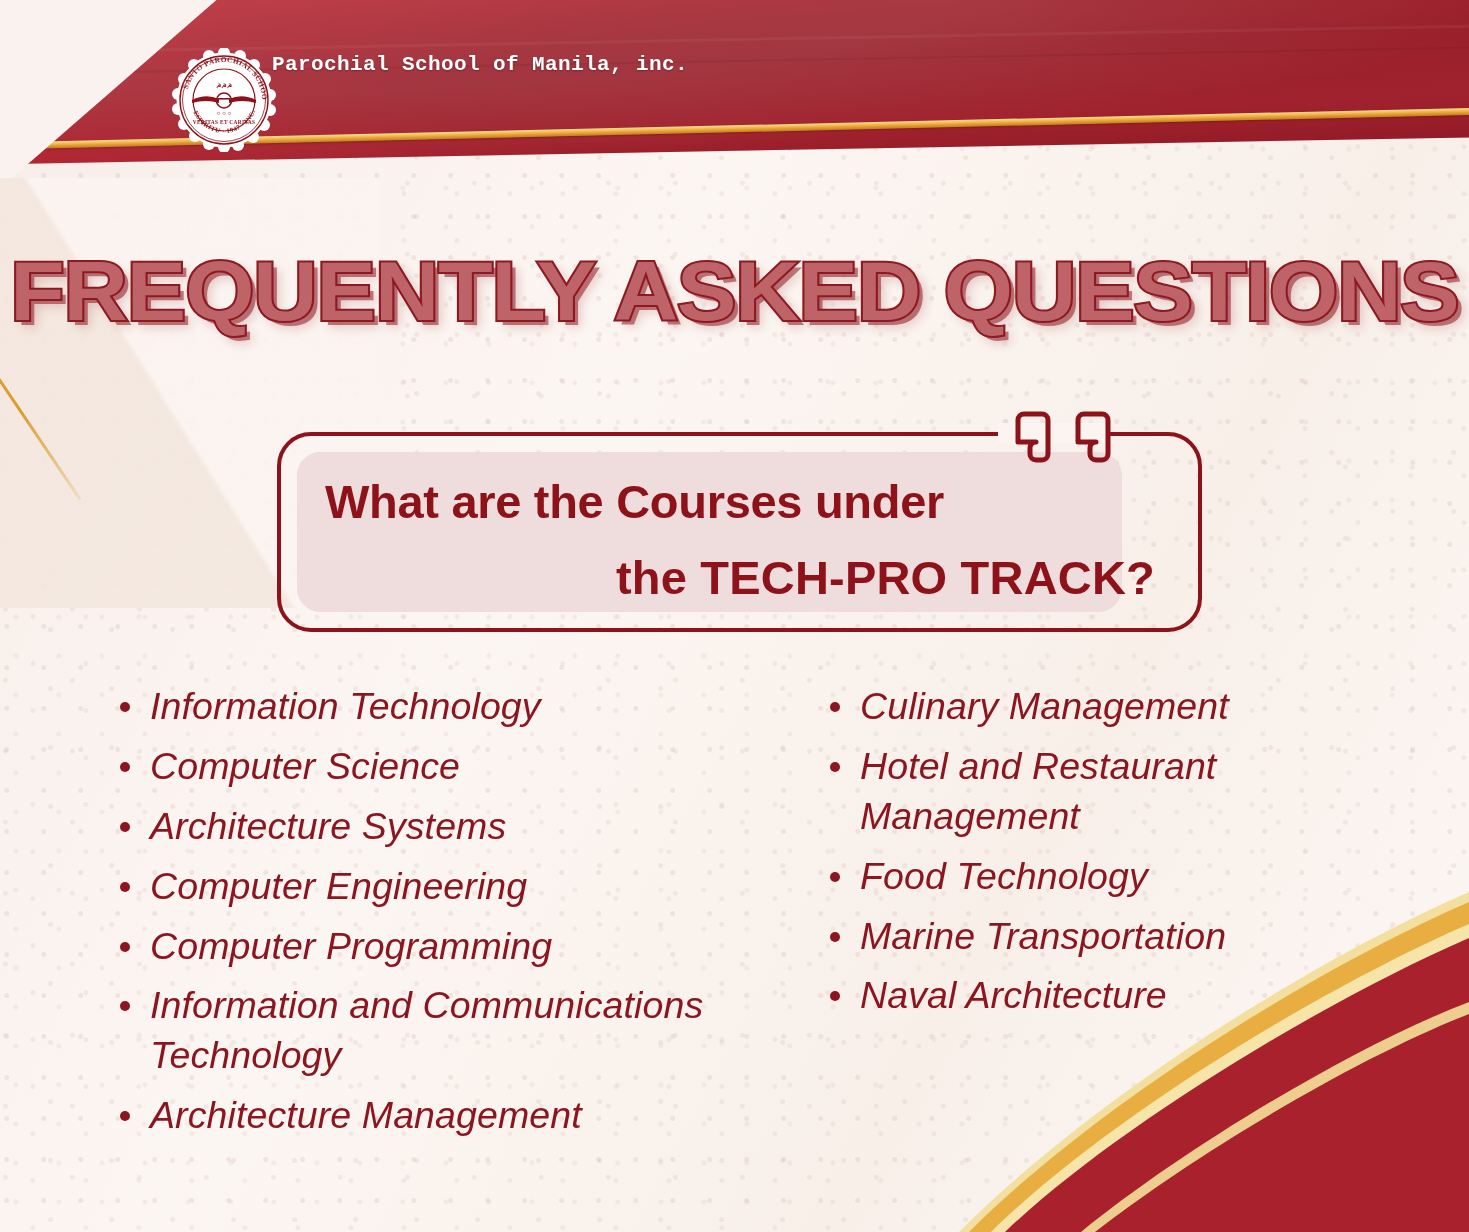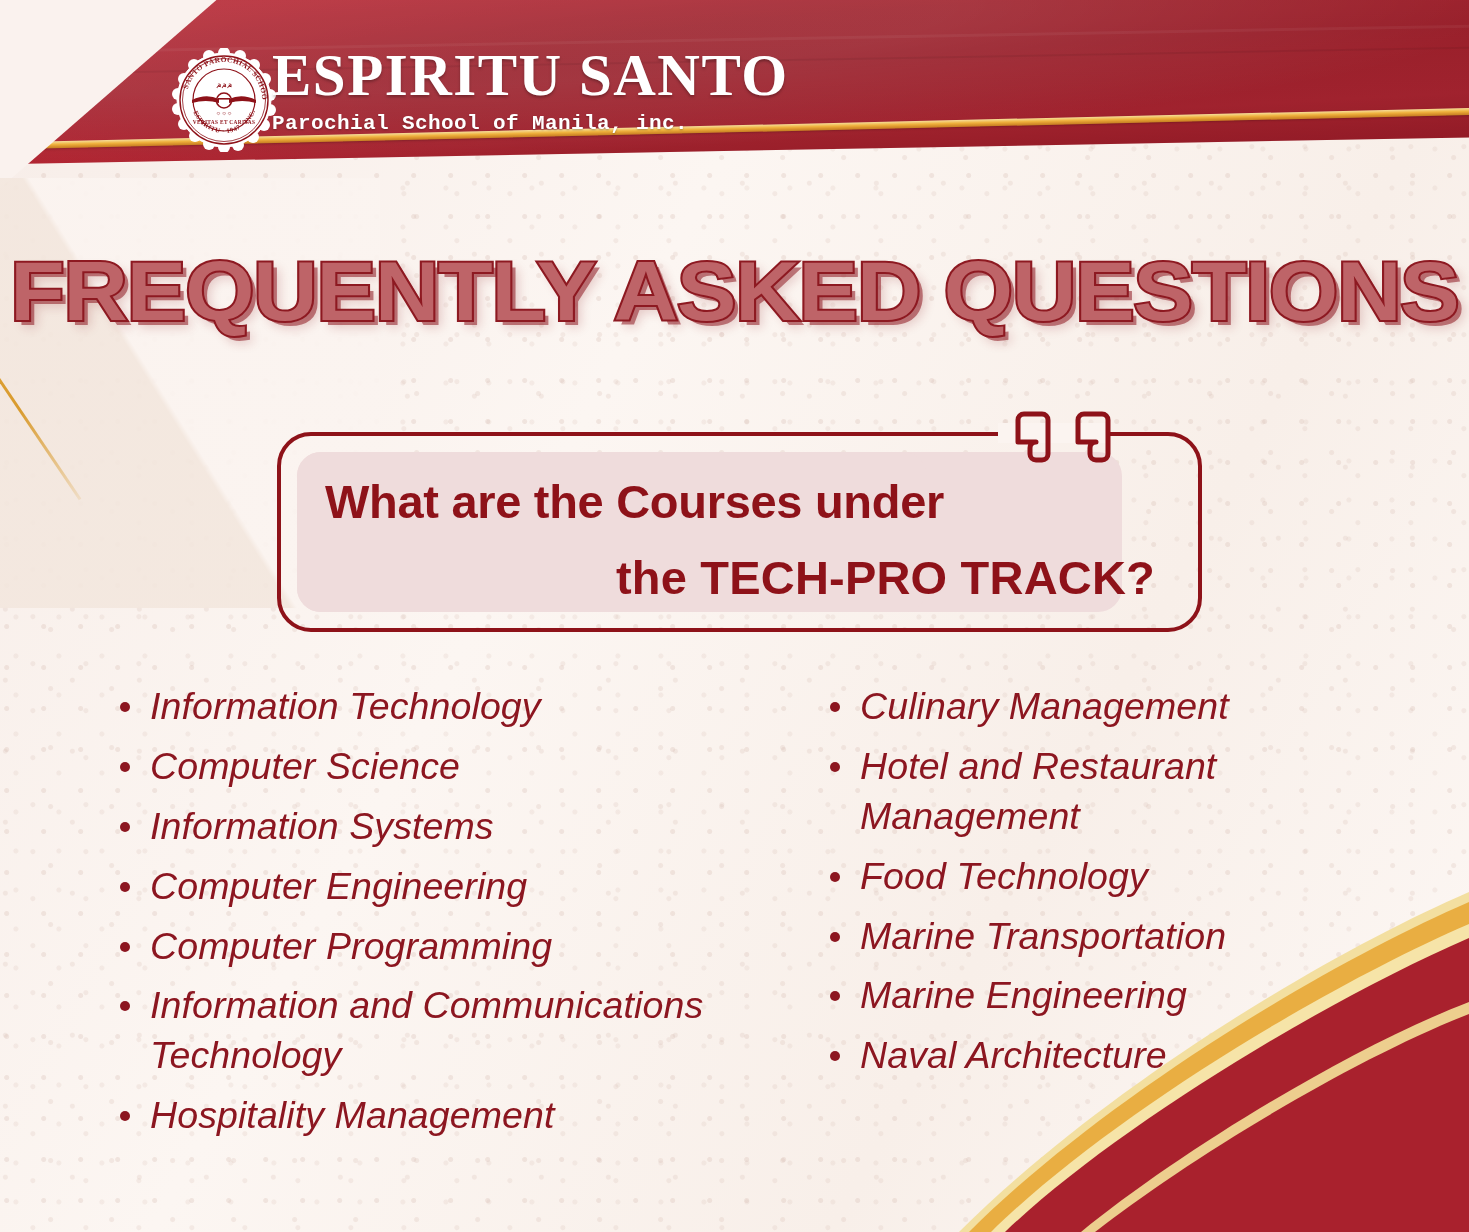--- a/index.html
+++ b/index.html
@@ -232,21 +232,20 @@
             <circle cx="52" cy="52.5" r="7.5" fill="none" stroke="#8E1219" stroke-width="1.6"></circle>
             <path d="M46 50 h12 v1.6 h-12 Z"></path>
             <text x="52" y="67" text-anchor="middle" font-family="Liberation Serif, serif" font-size="6.2" font-weight="700">☼☼☼</text>
             <text x="52" y="76" text-anchor="middle" font-family="Liberation Serif, serif" font-size="5.4" font-weight="700" letter-spacing=".3">VERITAS ET CARITAS</text>
           </g>
         </g>
       </svg>
     </div>
 
     <div class="brand">
-      <div class="brand-main">ESPIRITU SANTO</div>
       <div class="brand-sub">
         <span>Parochial School of Manila, inc.</span>
       </div>
     </div>
   </div>
 
   <div class="body-cream-wedge"></div>
   <div class="body-gold-diag"></div>
 
   <div class="faq-title">FREQUENTLY ASKED QUESTIONS</div>
@@ -272,34 +271,33 @@
         <path d="M6 32 L6 10 A6 6 0 0 1 12 4 L30 4 A6 6 0 0 1 36 10 L36 44 A6 6 0 0 1 30 50 L24 50 A6 6 0 0 1 18 44 L18 38 A6 6 0 0 1 24 32 Z" fill="none" stroke="#8E1219" stroke-width="5" stroke-linejoin="round"></path>
       </svg>
     </span>
   </div>
 
   <div class="courses">
     <div class="col col-left">
       <ul class="course-list" id="list-left">
           <li>Information Technology</li>
           <li>Computer Science</li>
-          <li>Information Systems</li>
+          <li>Architecture Systems</li>
           <li>Computer Engineering</li>
           <li>Computer Programming</li>
           <li>Information and Communications Technology</li>
-          <li>Hospitality Management</li>
+          <li>Architecture Management</li>
         </ul>
     </div>
     <div class="col col-right">
       <ul class="course-list" id="list-right">
           <li>Culinary Management</li>
           <li>Hotel and Restaurant Management</li>
           <li>Food Technology</li>
           <li>Marine Transportation</li>
-          <li>Marine Engineering</li>
           <li>Naval Architecture</li>
         </ul>
     </div>
   </div>
 
   <div class="swoosh">
     <svg width="620" height="380" viewBox="0 0 620 380">
       <path d="M620 40 C470 105 250 240 110 380 L620 380 Z" fill="#F3DFA0"></path>
       <path d="M620 50 C470 115 250 250 120 380 L620 380 Z" fill="#E9AE42"></path>
       <path d="M620 72 C470 137 255 268 142 380 L620 380 Z" fill="#F6E4A8"></path>

